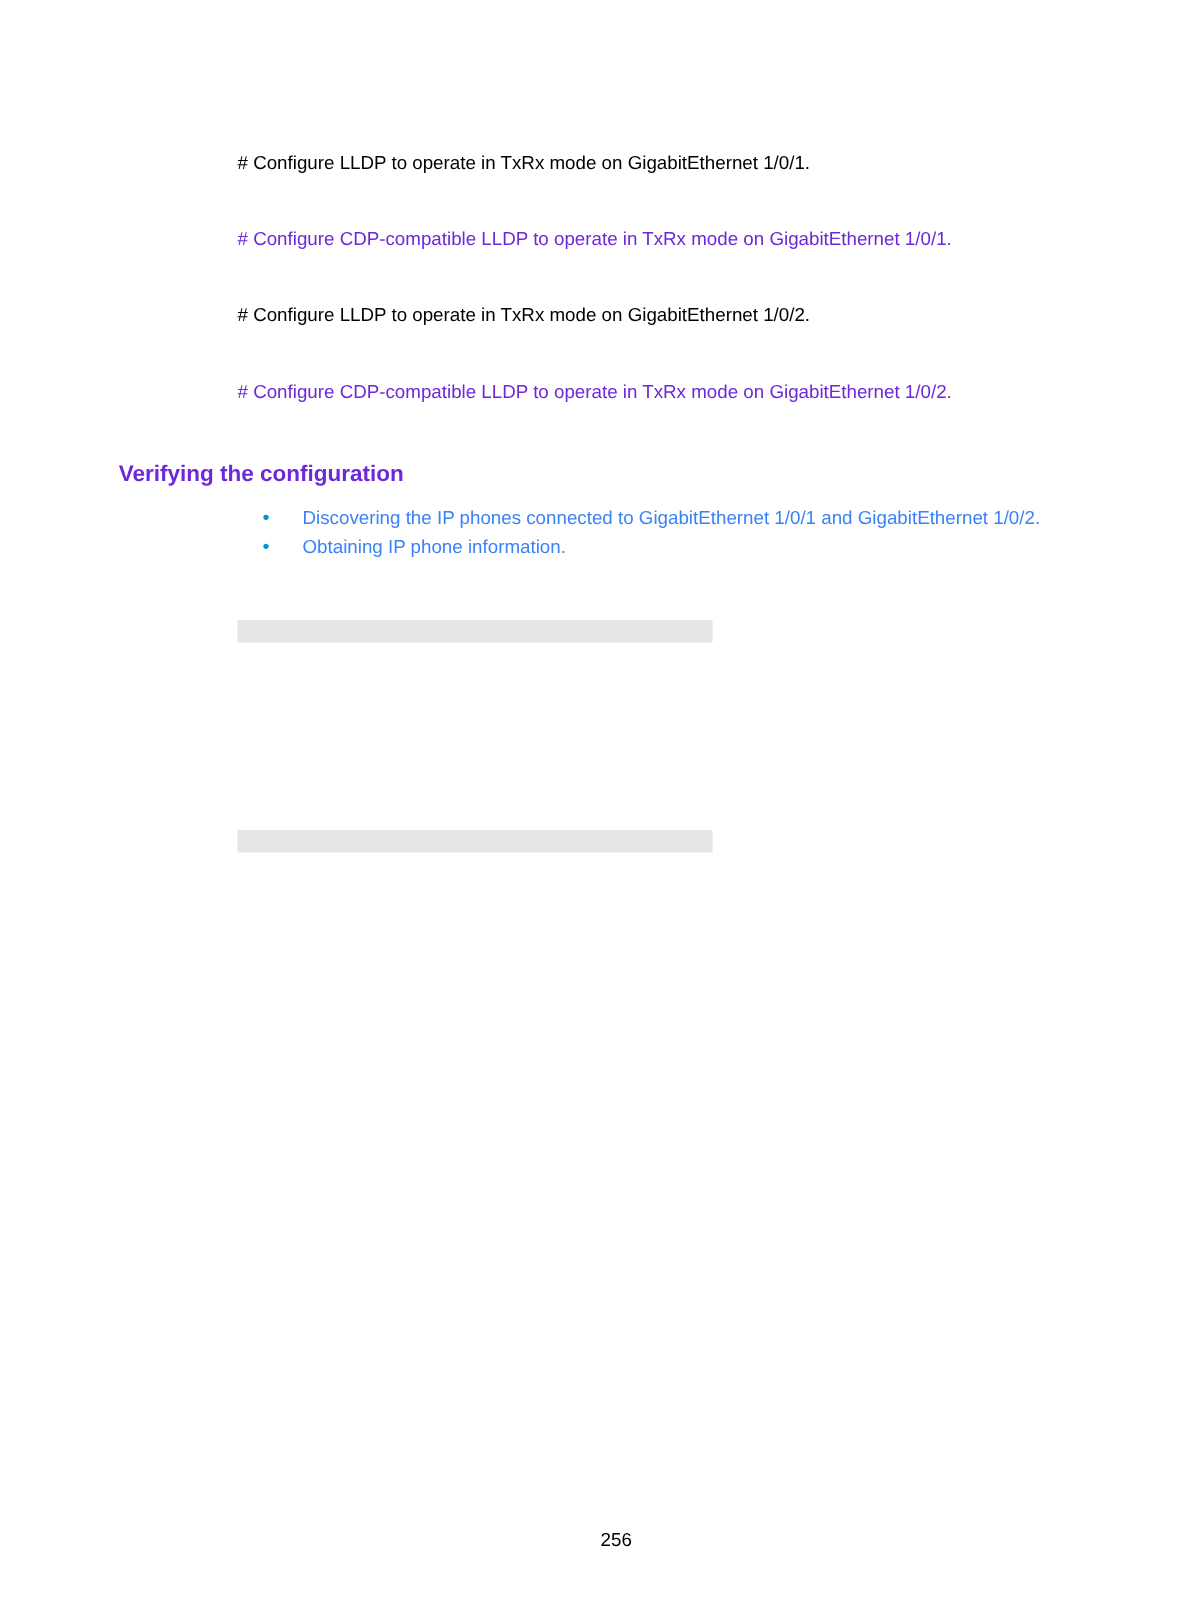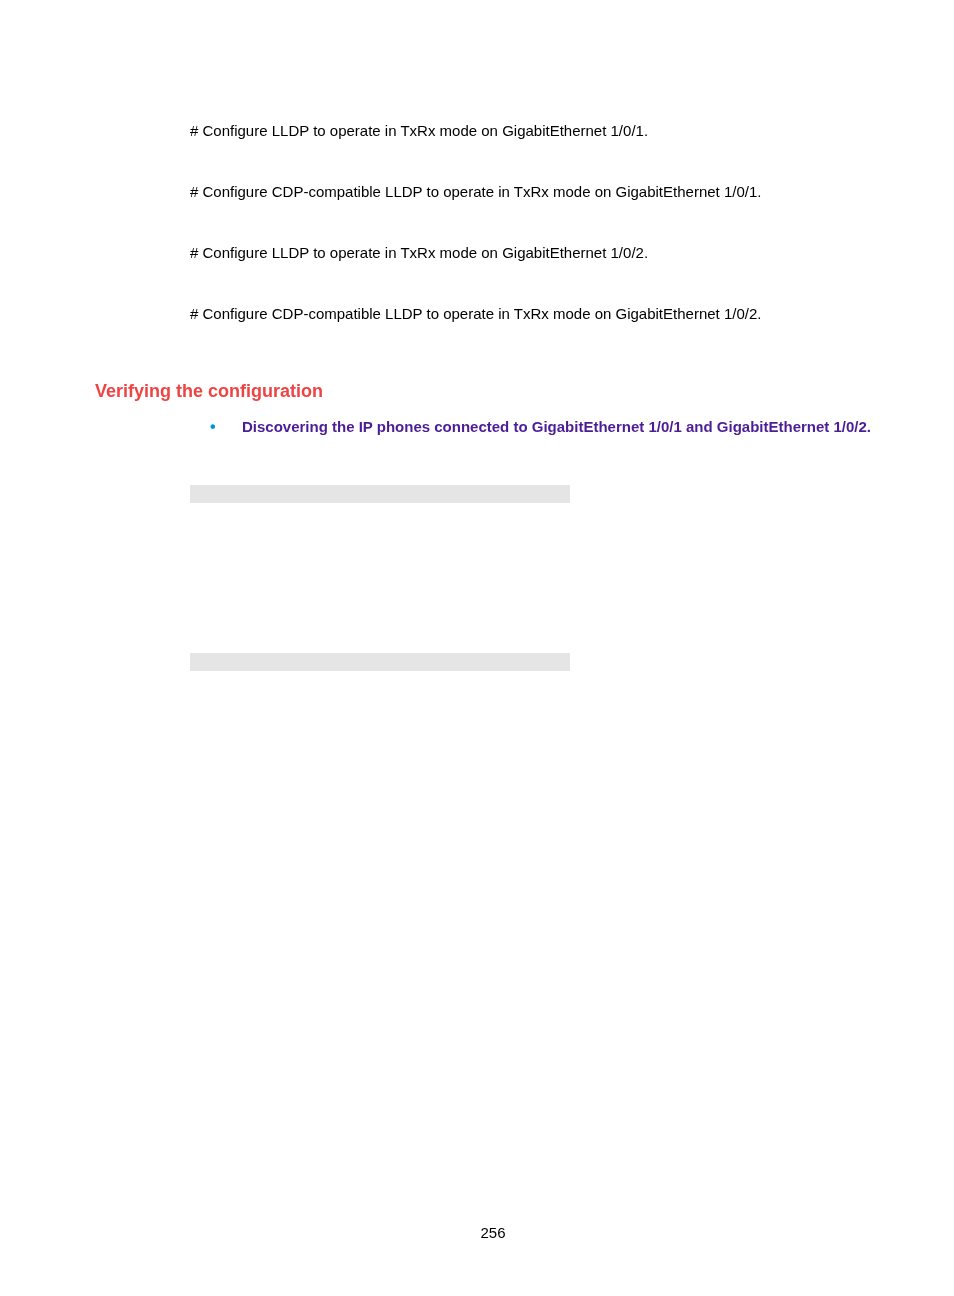--- a/index.html
+++ b/index.html
@@ -13,56 +13,55 @@
   }
   .page {
     padding: 120px 54px 0 95px;
   }
   .indent-block {
     margin-left: 95px;
     margin-bottom: 40px;
   }
   .para {
     font-size: 15px;
-    color: #000000;
+    color: #6d28d9;
     line-height: 1.4;
     margin-bottom: 8px;
   }
   .para-spaced {
     font-size: 15px;
     color: #000000;
     line-height: 1.4;
     margin-bottom: 40px;
   }
   .section-heading {
-    color: #ef4444;
+    color: #6d28d9;
     font-size: 18px;
     font-weight: bold;
-    margin-top: 57px;
+    margin-top: 45px;
     margin-bottom: 15px;
     margin-left: 0;
   }
   .heading-text {
     margin-left: 95px;
     font-size: 15px;
     color: #000;
     margin-bottom: 10px;
   }
   .bullet-list {
     margin-left: 115px;
     padding: 0;
     list-style: none;
   }
   .bullet-list li {
     font-size: 15px;
-    color: #4c1d95;
+    color: #3b82f6;
     margin-bottom: 6px;
     position: relative;
     padding-left: 32px;
-    font-weight: bold;
   }
   .bullet-list li::before {
     content: "•";
     color: #0096d6;
     position: absolute;
     left: 0;
     font-size: 16px;
   }
   .gray-bar {
     background: #e5e5e5;
@@ -93,19 +92,20 @@
 
 
   <div class="indent-block">
     <div class="para-spaced"># Configure LLDP to operate in TxRx mode on GigabitEthernet 1/0/2.</div>
     <div class="para"># Configure CDP-compatible LLDP to operate in TxRx mode on GigabitEthernet 1/0/2.</div>
   </div>
 
   <div class="section-heading">Verifying the configuration</div>
   <ul class="bullet-list">
     <li>Discovering the IP phones connected to GigabitEthernet 1/0/1 and GigabitEthernet 1/0/2.</li>
+    <li>Obtaining IP phone information.</li>
   </ul>
 
   <div class="gray-bar"></div>
   <div class="gray-bar" style="margin-top:0;"></div>
 </div>
 
 <div class="page-number">256</div>
 
 </body></html>

